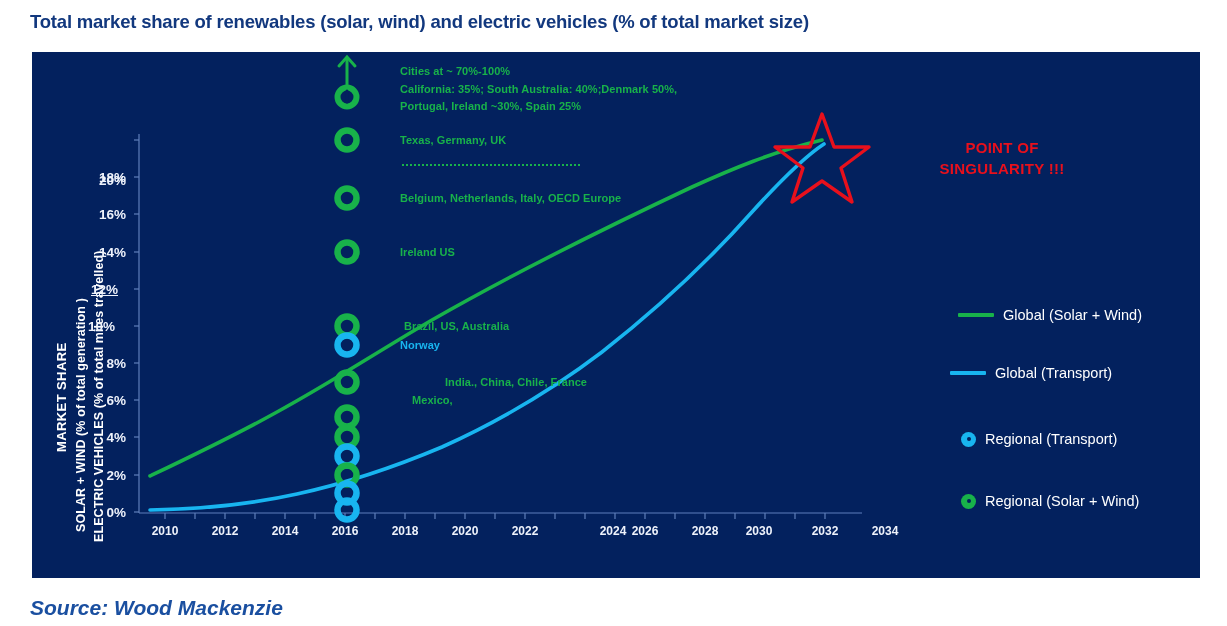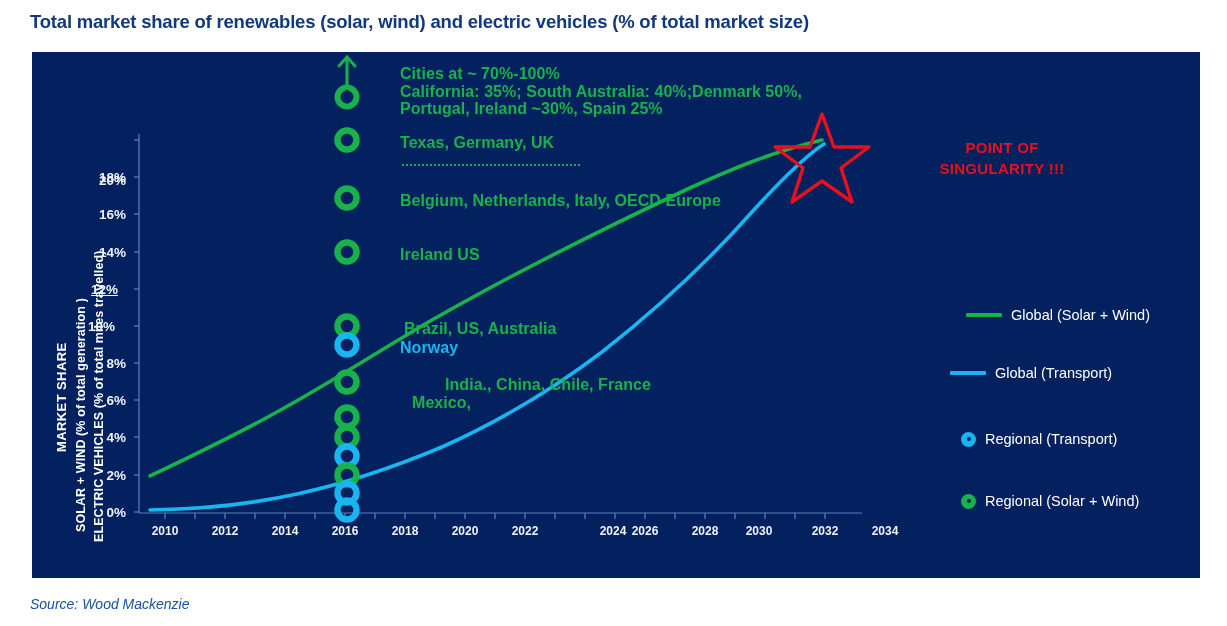--- a/index.html
+++ b/index.html
@@ -59,21 +59,21 @@
     text-align: center;
     color: #eef2fb;
     font-size: 12px;
     font-weight: bold;
   }
 
   
   .anno {
     position: absolute;
     color: #18b24a;
-    font-size: 16px;
+    font-size: 11px;
     font-weight: bold;
     white-space: nowrap;
     letter-spacing: 0.05px;
   }
   .anno.cyan { color: #18b5f0; }
 
   #dotted-sep {
     position: absolute;
     left: 370px; top: 112px;
     width: 178px; height: 0;
@@ -110,23 +110,23 @@
     width: 15px; height: 15px; border-radius: 50%;
     margin-left: 11px;
     display: flex; align-items: center; justify-content: center;
   }
   .legend-swatch-dot i { width: 4px; height: 4px; border-radius: 50%; background: #03215e; display: block; }
 
   #footer-source {
     position: absolute;
     left: 30px; top: 596px;
     color: #1a4fa0;
-    font-size: 14px;
+    font-size: 21px;
     font-style: italic;
-    font-weight: normal;
+    font-weight: bold;
     white-space: nowrap;
   }
 </style>
 </head>
 <body>
 
 <div id="root">
 
   <div id="page-title">Total market share of renewables (solar, wind) and electric vehicles (% of total market size)</div>
 
@@ -266,21 +266,21 @@
     <div class="anno" style="left:368px; top:140px;">Belgium, Netherlands, Italy, OECD Europe</div>
     <div class="anno" style="left:368px; top:194px;">Ireland US</div>
     <div class="anno" style="left:372px; top:268px;">Brazil,  US, Australia</div>
     <div class="anno cyan" style="left:368px; top:287px;">Norway</div>
     <div class="anno" style="left:368px; top:324px;padding-left:45px;">India., China, Chile, France</div>
     <div class="anno" style="left:380px; top:342px;">Mexico,</div>
 
     <div id="singularity-label">POINT OF SINGULARITY !!!</div>
 
     <div id="legend">
-      <div class="legend-row" style="left:16px; top:0px;align-items:center;">
+      <div class="legend-row" style="left:8px; top:0px;align-items:center;">
         <span class="legend-swatch-line" style="background:#18b24a;"></span>
         <span class="legend-label">Global (Solar + Wind)</span>
       </div>
       <div class="legend-row" style="left:0px; top:58px;">
         <span class="legend-swatch-line" style="background:#18b5f0;"></span>
         <span class="legend-label">Global (Transport)</span>
       </div>
       <div class="legend-row" style="left:0px; top:124px;">
         <span class="legend-swatch-dot" style="background:#18b5f0;">
             <i></i>

